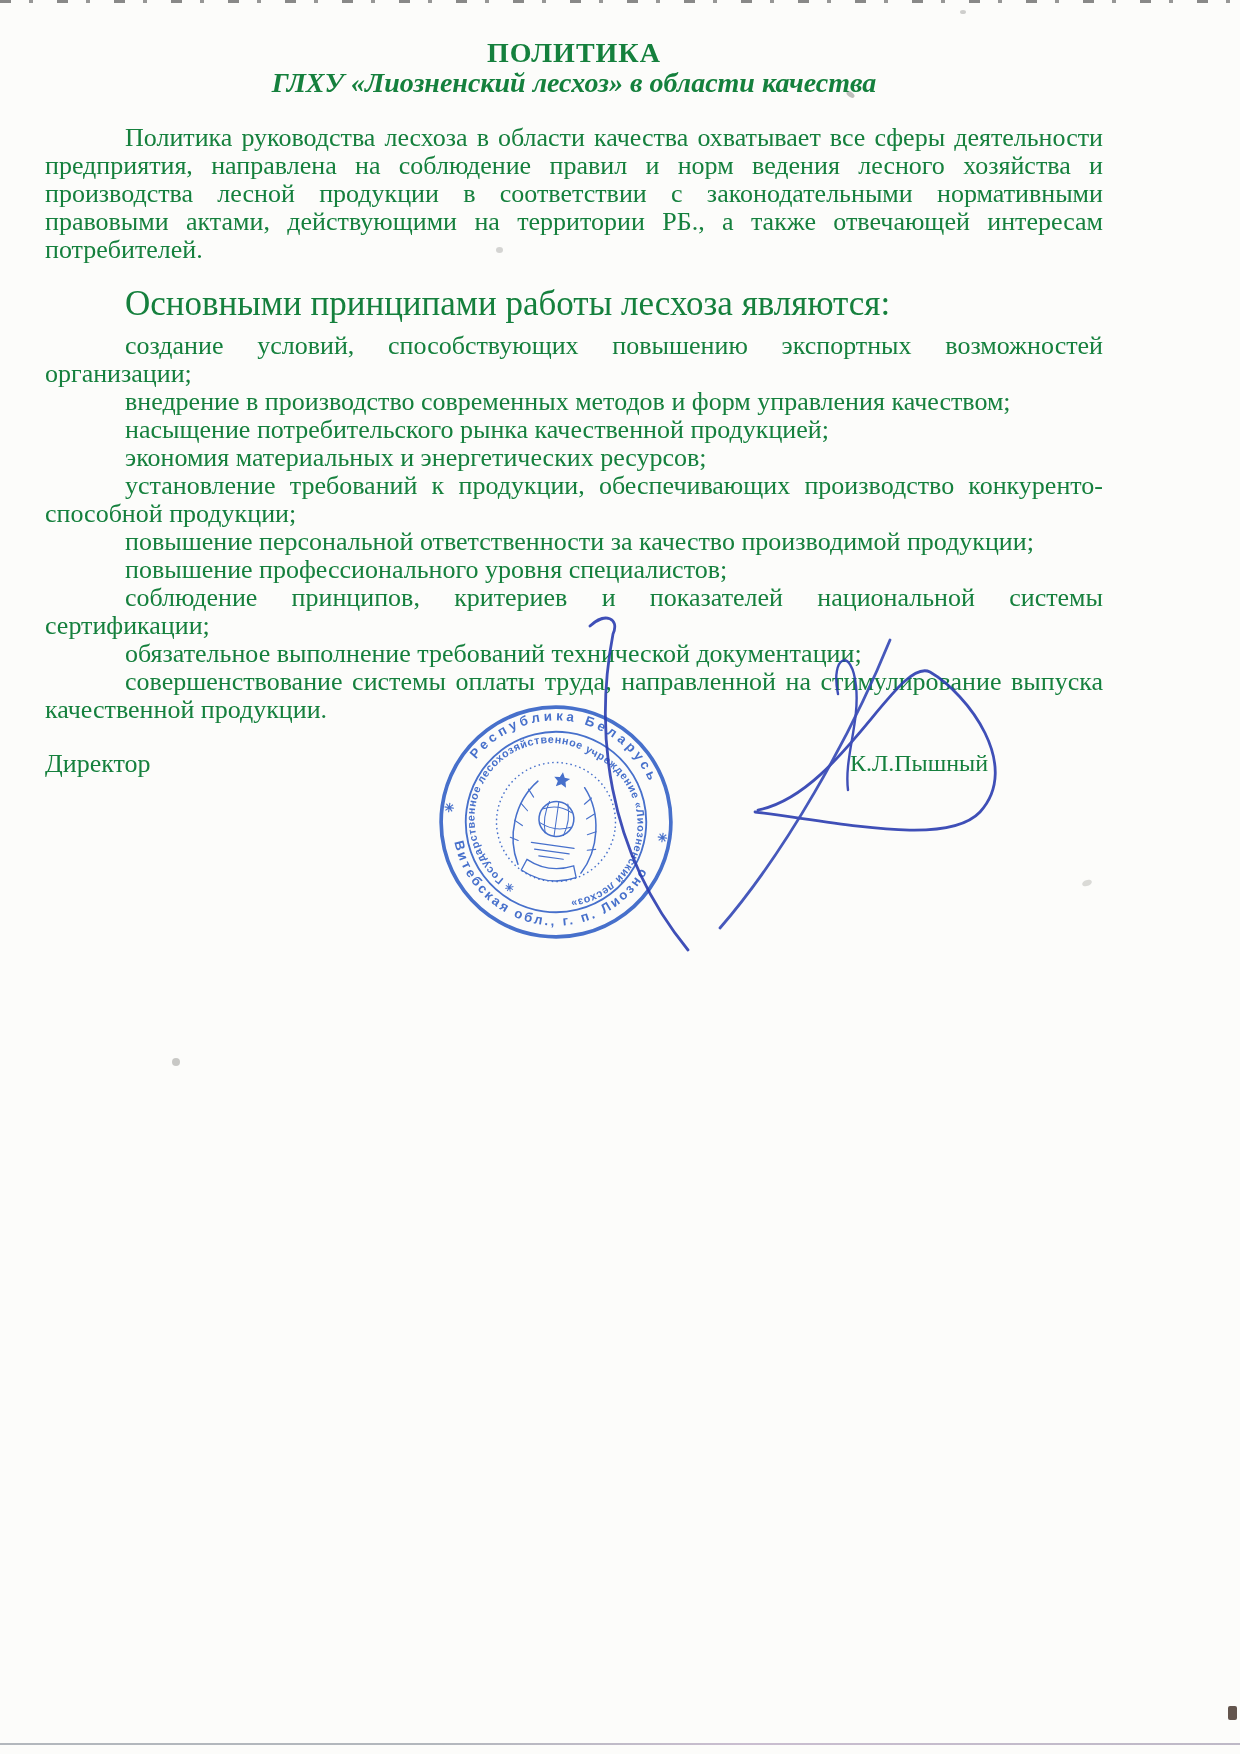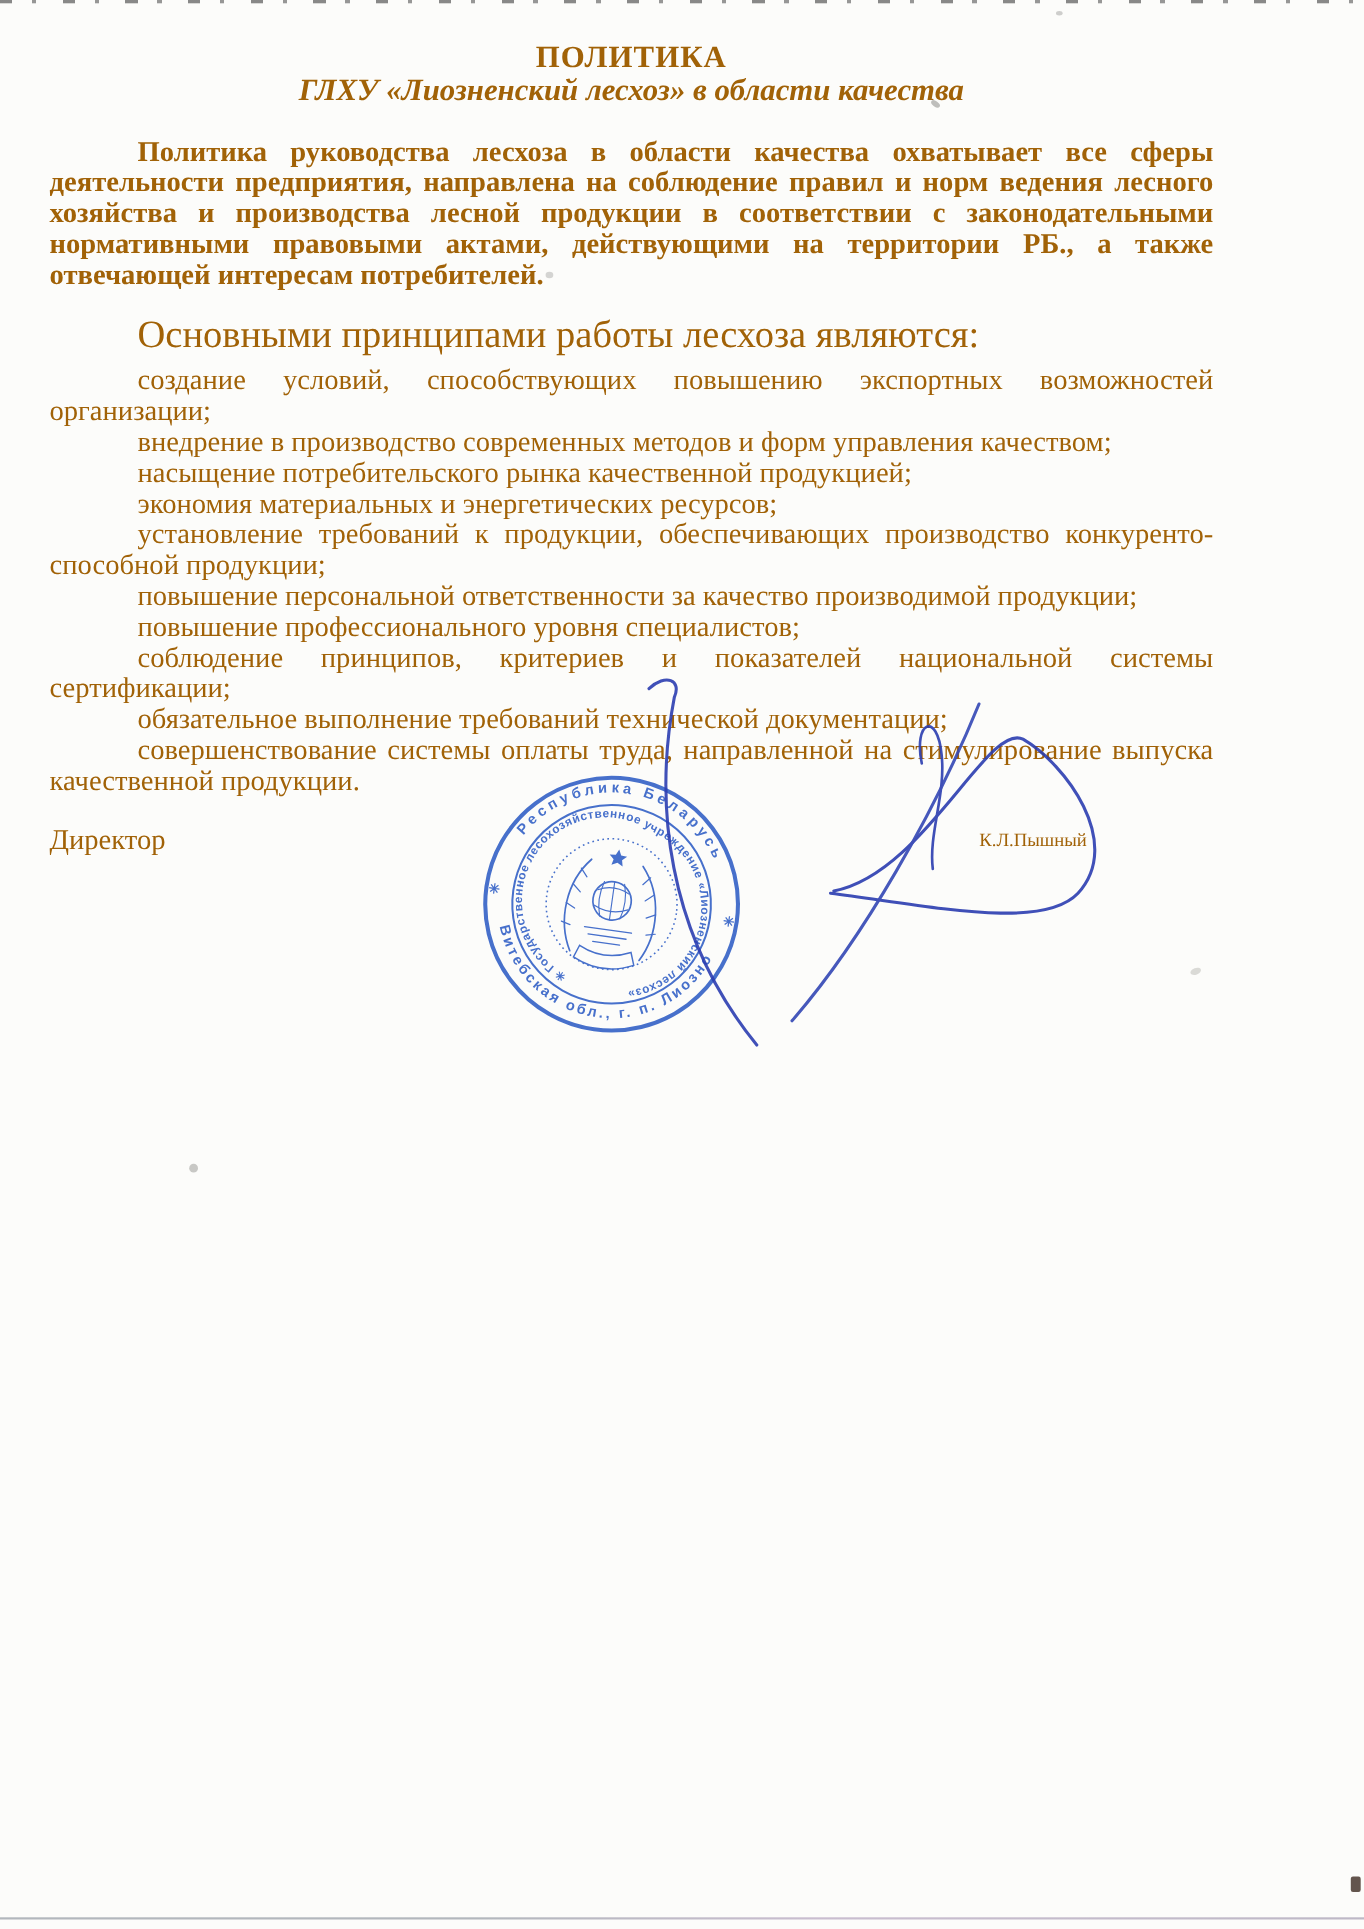--- a/index.html
+++ b/index.html
@@ -2,21 +2,21 @@
 <html lang="ru"><head>
 <meta charset="utf-8">
 <style>
   html,body{margin:0;padding:0;background:#ffffff;}
   .scan-page{
     position:relative;
     width:1240px;height:1754px;
     background:#fcfcfa;
     overflow:hidden;
     font-family:"Liberation Serif", serif;
-    color:#a16207;
+    color:#15803d;
   }
   
   .scan-edge-top{
     position:absolute;top:0;left:0;width:100%;height:3px;
     background:repeating-linear-gradient(90deg,#2a2a2a 0 11px,transparent 11px 29px,#444 29px 33px,transparent 33px 57px);
     opacity:.55;
   }
   .scan-edge-bottom{
     position:absolute;left:0;top:1743px;width:100%;height:2px;
     background:linear-gradient(90deg,#9aa0a8 0 35%,#b9a9c2 60%,#a9a2b5 100%);
@@ -38,31 +38,31 @@
     font-size:28px;line-height:30px;font-weight:bold;letter-spacing:1px;
   }
   .doc-subtitle{
     margin:0 0 26px 0;text-align:center;
     font-size:28px;line-height:30px;font-weight:bold;font-style:italic;
   }
   .para{
     margin:0;font-size:26px;line-height:28px;
     text-align:justify;text-indent:80px;
   }
-  .intro{margin-bottom:26px;font-weight:bold;}
+  .intro{margin-bottom:26px;}
   .principles-heading{
     margin:0 0 14px 0;font-size:35px;line-height:28px;text-indent:80px;
   }
   .principles{margin:0 0 0 0;}
   .signature-row{
     margin-top:24px;
     display:flex;justify-content:space-between;align-items:flex-start;
   }
   .sig-left{font-size:26px;line-height:31px;}
-  .sig-name{font-size:17px;line-height:31px;padding-right:115px;white-space:nowrap;}
+  .sig-name{font-size:24px;line-height:31px;padding-right:115px;white-space:nowrap;}
 
   
   .stamp{
     position:absolute;left:436px;top:702px;width:240px;height:240px;
     transform:rotate(8deg);
     opacity:.93;
   }
   .stamp text{fill:#3a66c8;}
   .stamp .ring-top-text{font-family:"Liberation Sans",sans-serif;font-size:13px;font-weight:bold;letter-spacing:3.5px;}
   .stamp .ring-bottom-text{font-family:"Liberation Sans",sans-serif;font-size:13px;font-weight:bold;letter-spacing:2.5px;}

